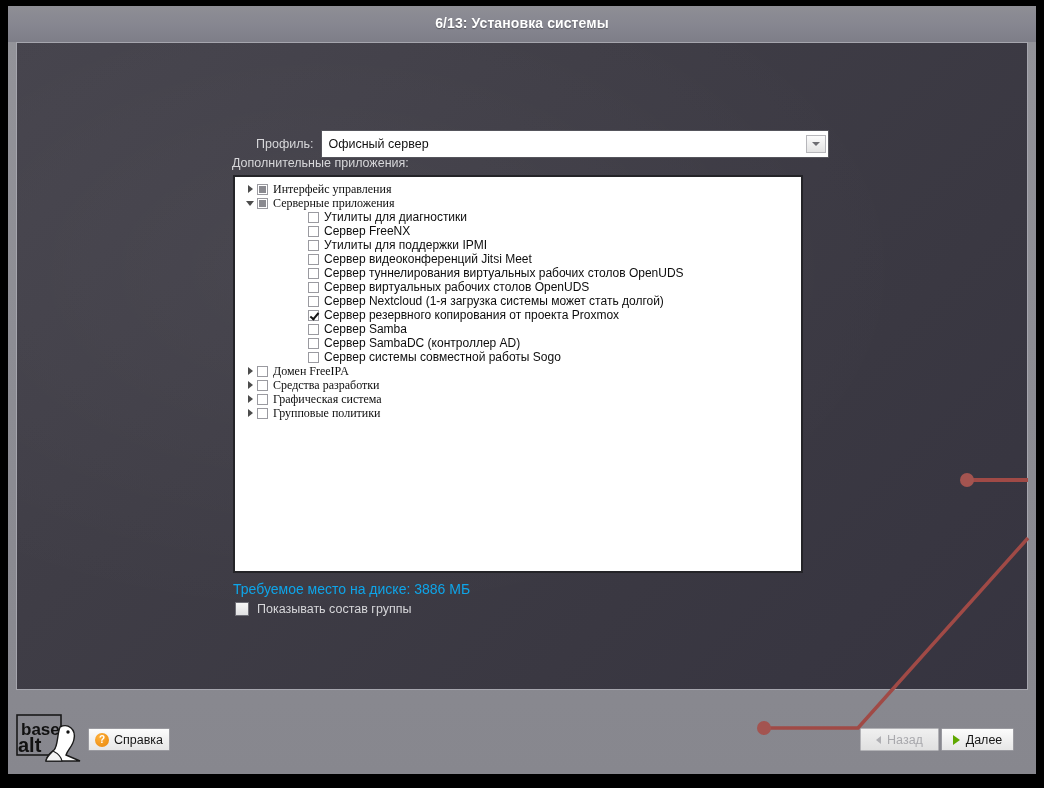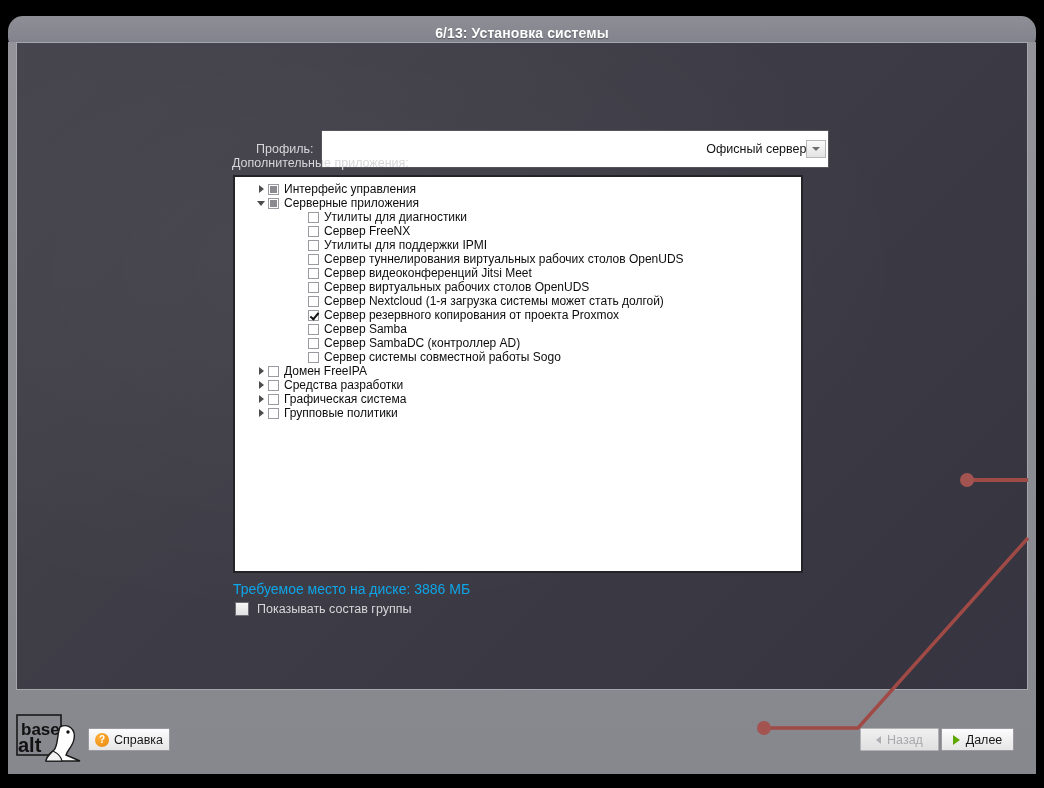--- a/index.html
+++ b/index.html
@@ -20,26 +20,25 @@
     position: relative;
     width: 1044px;
     height: 788px;
     background: #000000;
   }
 
   
   .titlebar {
     position: absolute;
     left: 8px;
-    top: 16px;
+    top: 6px;
     width: 1028px;
     height: 36px;
     background: linear-gradient(to bottom, #8e8e95 0%, #868690 55%, #7e7e88 100%);
     box-sizing: border-box;
-    border-radius: 15px;
   }
   .titlebar .title-text {
     position: absolute;
     left: 0;
     right: 0;
     top: 9px;
     text-align: center;
     color: #ffffff;
     font-size: 14px;
     font-weight: bold;
@@ -95,27 +94,26 @@
   }
   .profile-label {
     color: #d7d7da;
     font-size: 12.5px;
     margin-right: 8px;
     margin-left: 24px;
   }
   .combo {
     position: relative;
     width: 508px;
-    height: 38px;
+    height: 28px;
     background: #ffffff;
     border: 1px solid #55555c;
     box-sizing: border-box;
     display: flex;
     align-items: center;
-    text-align: right;
   }
   .combo .combo-value {
     padding-left: 6px;
     font-size: 12.5px;
     color: #121212;
     flex: 1;
     white-space: nowrap;
     overflow: hidden;
   }
   .combo .combo-btn {
@@ -213,21 +211,21 @@
     position: absolute;
     left: 3px; top: 0px;
     width: 3px; height: 7px;
     border-right: 2px solid #141414;
     border-bottom: 2px solid #141414;
     transform: rotate(40deg);
   }
   .tree-label { padding-left: 0px; }
 
   
-  .indent-0 { padding-left: 19px; }
+  .indent-0 { padding-left: 8px; font-family: Liberation Serif, serif; }
   .indent-1 { padding-left: 59px; }
 
   
   .disk-space {
     position: absolute;
     left: 233px;
     top: 581px;
     color: #0ea5e9;
     font-size: 14px;
   }
@@ -380,26 +378,26 @@
           <span class="tree-label">Сервер FreeNX</span>
         </div>
         <div class="tree-row indent-1">
           <span class="twisty none"></span>
           <span class="cbox unchecked"></span>
           <span class="tree-label">Утилиты для поддержки IPMI</span>
         </div>
         <div class="tree-row indent-1">
           <span class="twisty none"></span>
           <span class="cbox unchecked"></span>
+          <span class="tree-label">Сервер видеоконференций Jitsi Meet</span>
+        </div>
+        <div class="tree-row indent-1">
+          <span class="twisty none"></span>
+          <span class="cbox unchecked"></span>
           <span class="tree-label">Сервер туннелирования виртуальных рабочих столов OpenUDS</span>
-        </div>
-        <div class="tree-row indent-1">
-          <span class="twisty none"></span>
-          <span class="cbox unchecked"></span>
-          <span class="tree-label">Сервер видеоконференций Jitsi Meet</span>
         </div>
         <div class="tree-row indent-1">
           <span class="twisty none"></span>
           <span class="cbox unchecked"></span>
           <span class="tree-label">Сервер виртуальных рабочих столов OpenUDS</span>
         </div>
         <div class="tree-row indent-1">
           <span class="twisty none"></span>
           <span class="cbox unchecked"></span>
           <span class="tree-label">Сервер Nextcloud (1-я загрузка системы может стать долгой)</span>

